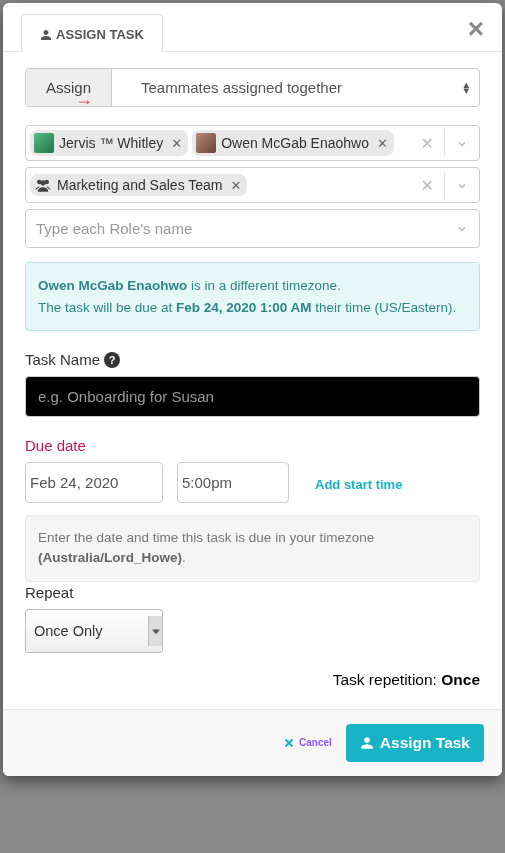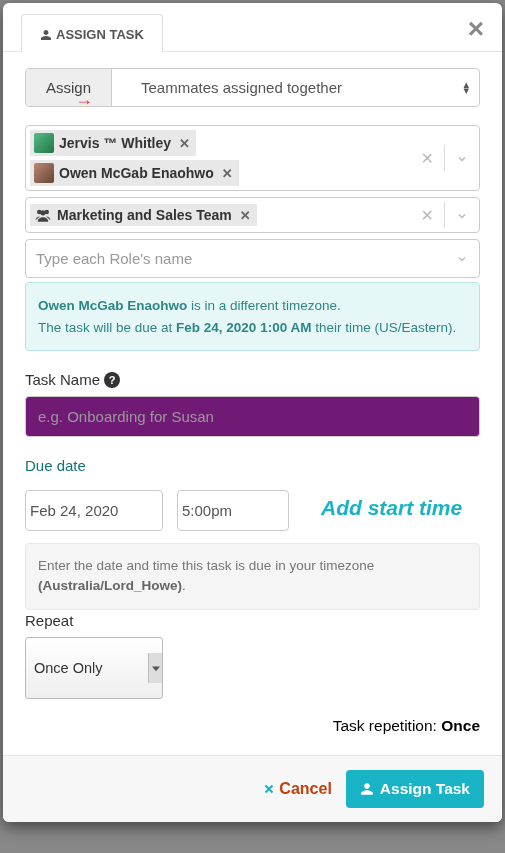--- a/index.html
+++ b/index.html
@@ -123,28 +123,27 @@
     flex: 1;
     padding: 4px;
     display: flex;
     flex-wrap: wrap;
     gap: 4px;
     min-height: 34px;
     align-items: center;
   }
   .chip {
     background: #e8e8e8;
-    border-radius: 0;
+    border-radius: 8px;
     padding: 3px 6px 3px 4px;
     font-size: 14px;
     color: #333;
     display: inline-flex;
     align-items: center;
     gap: 5px;
-    font-weight: bold;
   }
   .chip .avatar {
     width: 20px;
     height: 20px;
     border-radius: 2px;
     display: inline-block;
   }
   .chip .remove {
     font-size: 13px;
     color: #666;
@@ -168,21 +167,21 @@
     color: #bbb;
     cursor: pointer;
   }
   .dd-caret svg { vertical-align: middle; }
   .placeholder-input {
     border: 1px solid #ccc;
     border-radius: 4px;
     display: flex;
     align-items: center;
     padding: 0;
-    margin-bottom: 4px;
+    margin-bottom: 14px;
   }
   .placeholder-input .ph-text {
     flex: 1;
     padding: 10px 10px;
     font-size: 15px;
     color: #999;
   }
   .tz-notice {
     background: #e6f7f7;
     border: 1px solid #b8e3e3;
@@ -215,68 +214,67 @@
     justify-content: center;
   }
   .text-input {
     width: 100%;
     border: 1px solid #ccc;
     border-radius: 4px;
     padding: 11px 12px;
     font-size: 15px;
     color: #999;
     margin-bottom: 20px;
-    background: #701a75;
+    background: #000000;
   }
   .due-row {
     display: flex;
     gap: 14px;
     margin-bottom: 12px;
     align-items: flex-end;
   }
   .due-col { flex-shrink: 0; }
   .due-col .lbl {
     font-size: 15px;
-    color: #0f766e;
-    margin-bottom: 16px;
+    color: #be185d;
+    margin-bottom: 8px;
   }
   .due-input {
     border: 1px solid #ccc;
     border-radius: 4px;
     padding: 11px 4px;
     font-size: 15px;
     color: #555;
     background: #fff;
   }
   .due-date-w { width: 138px; }
   .due-time-w { width: 112px; }
   .add-start {
     color: #19b3c6;
-    font-size: 21px;
+    font-size: 13px;
     font-weight: 600;
     cursor: pointer;
     padding-bottom: 11px;
-    margin-left: 18px;
-    font-style: italic;
+    margin-left: 12px;
   }
   .hint-box {
     background: #f5f5f5;
     border: 1px solid #e8e8e8;
     border-radius: 4px;
     padding: 12px 12px;
     font-size: 13.5px;
     color: #777;
     line-height: 1.5;
     margin-bottom: 2px;
   }
   .hint-box b { color: #666; }
   .repeat-select {
     border: 1px solid #bbb;
     border-radius: 3px;
-    padding: 22px 8px;
+    padding: 13px 8px;
     font-size: 14.5px;
     color: #333;
     width: 138px;
     display: flex;
     justify-content: space-between;
     align-items: center;
     background: linear-gradient(#fff,#eee);
     margin-bottom: 18px;
   }
   .repeat-select .caret-box {
@@ -298,26 +296,25 @@
   .modal-footer {
     background: #f7f7f7;
     border-top: 1px solid #e5e5e5;
     padding: 14px 18px;
     display: flex;
     justify-content: flex-end;
     gap: 14px;
     align-items: center;
   }
   .cancel-link {
-    color: #c2410c;
-    font-size: 16px;
+    color: #8b5cf6;
+    font-size: 10px;
     font-weight: 600;
     cursor: pointer;
     display: inline-flex;
-    align-items: center;
     gap: 4px;
   }
   .assign-btn {
     background: #19b3c6;
     color: #fff;
     border: none;
     border-radius: 4px;
     padding: 10px 14px;
     font-size: 15.5px;
     font-weight: 600;

